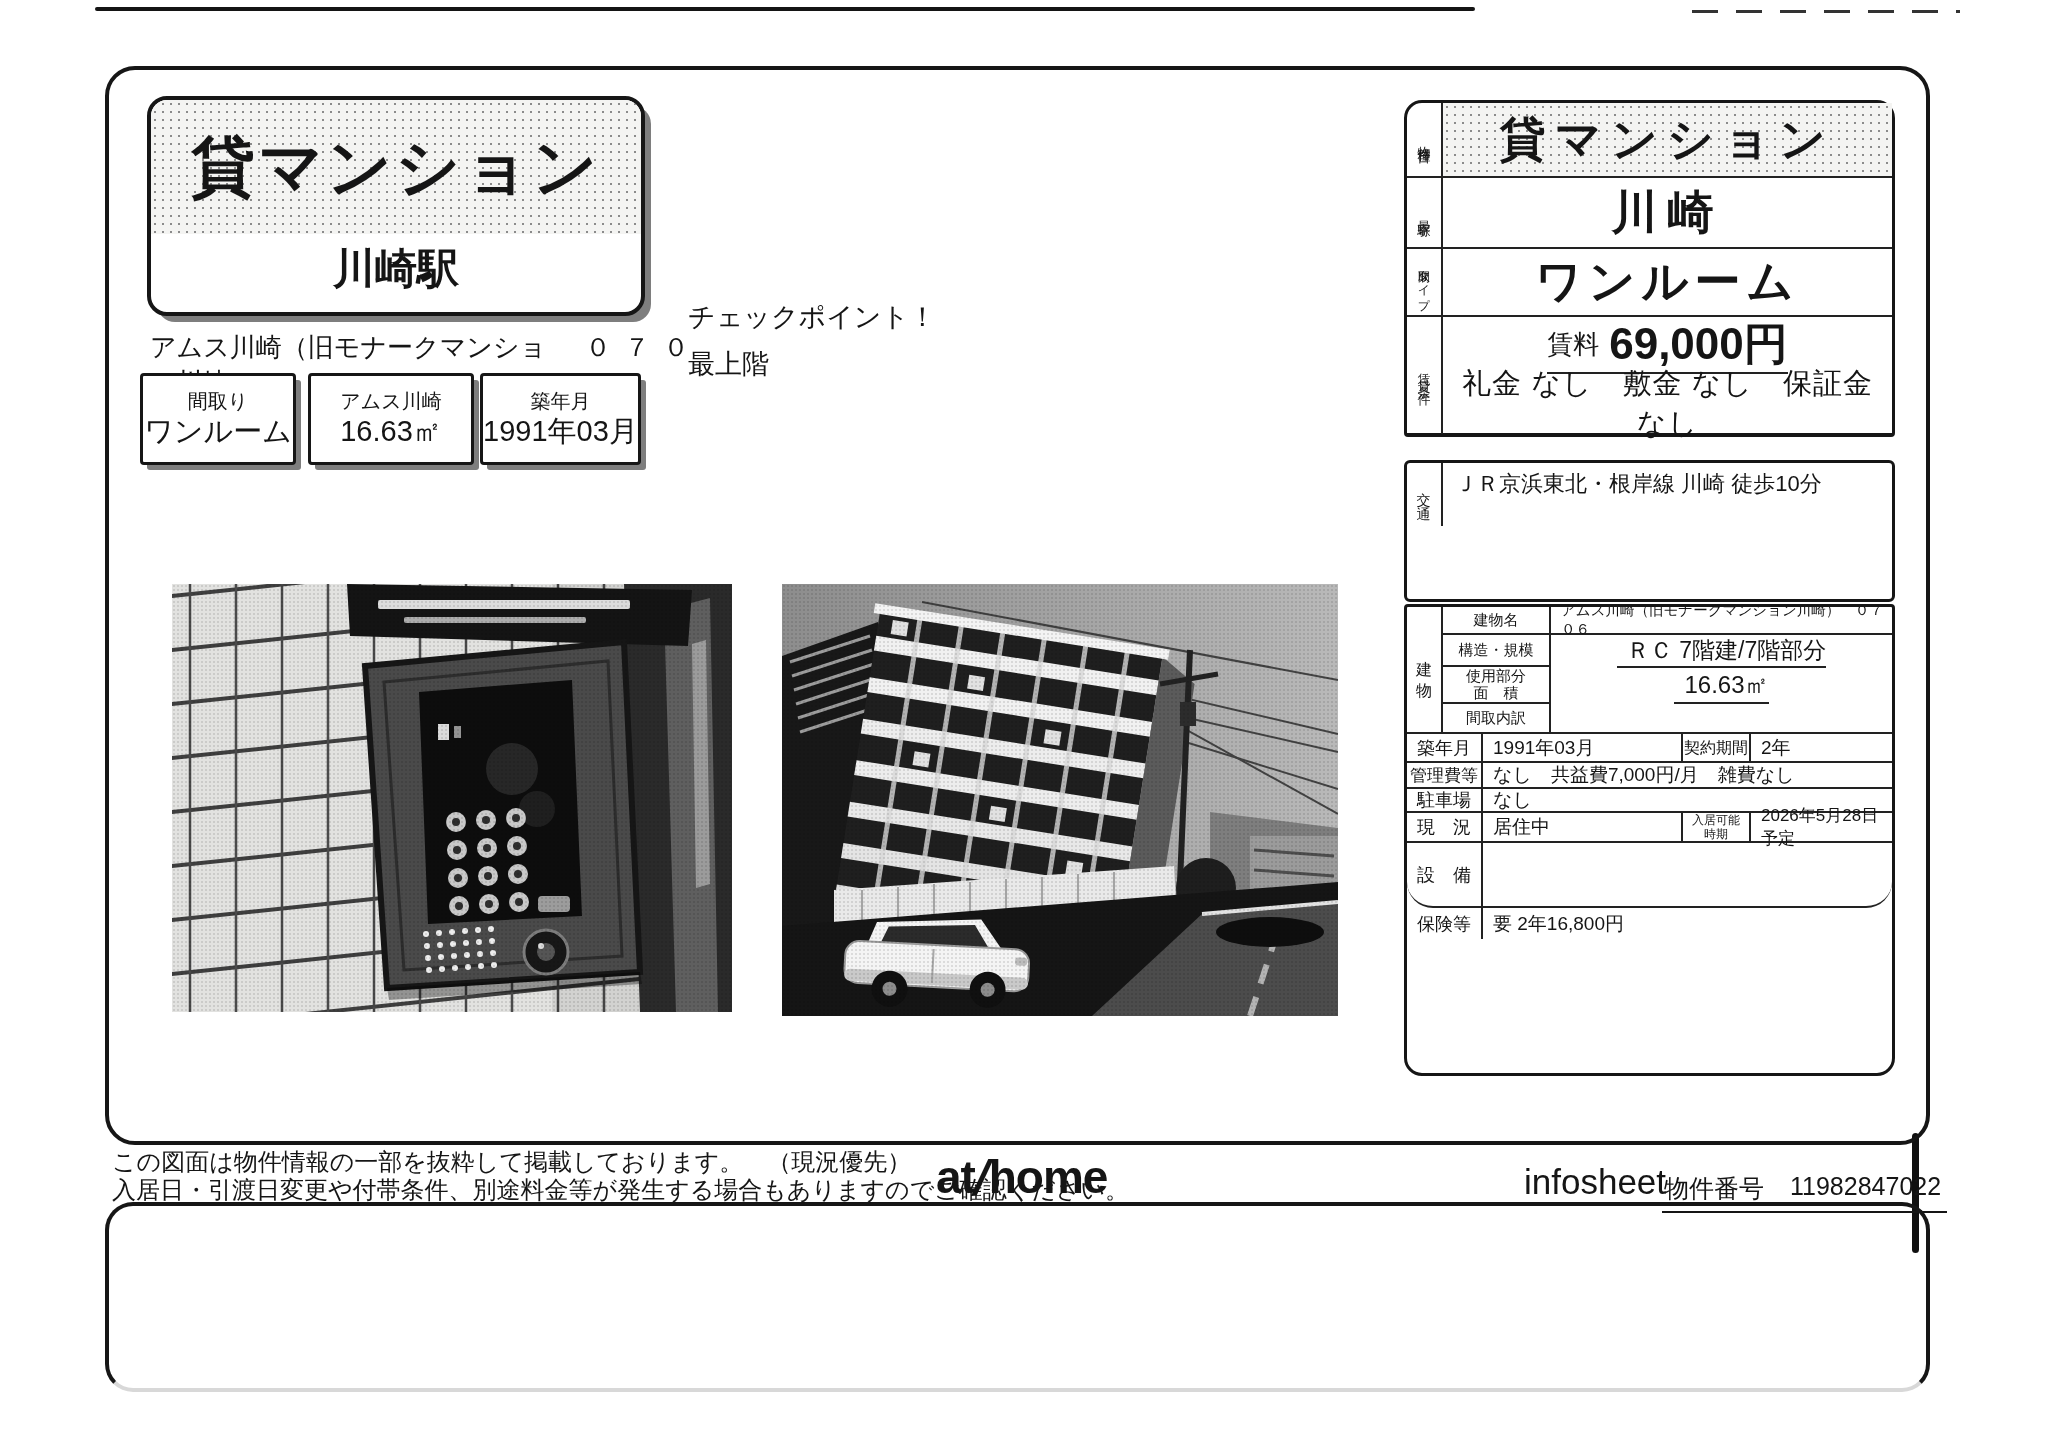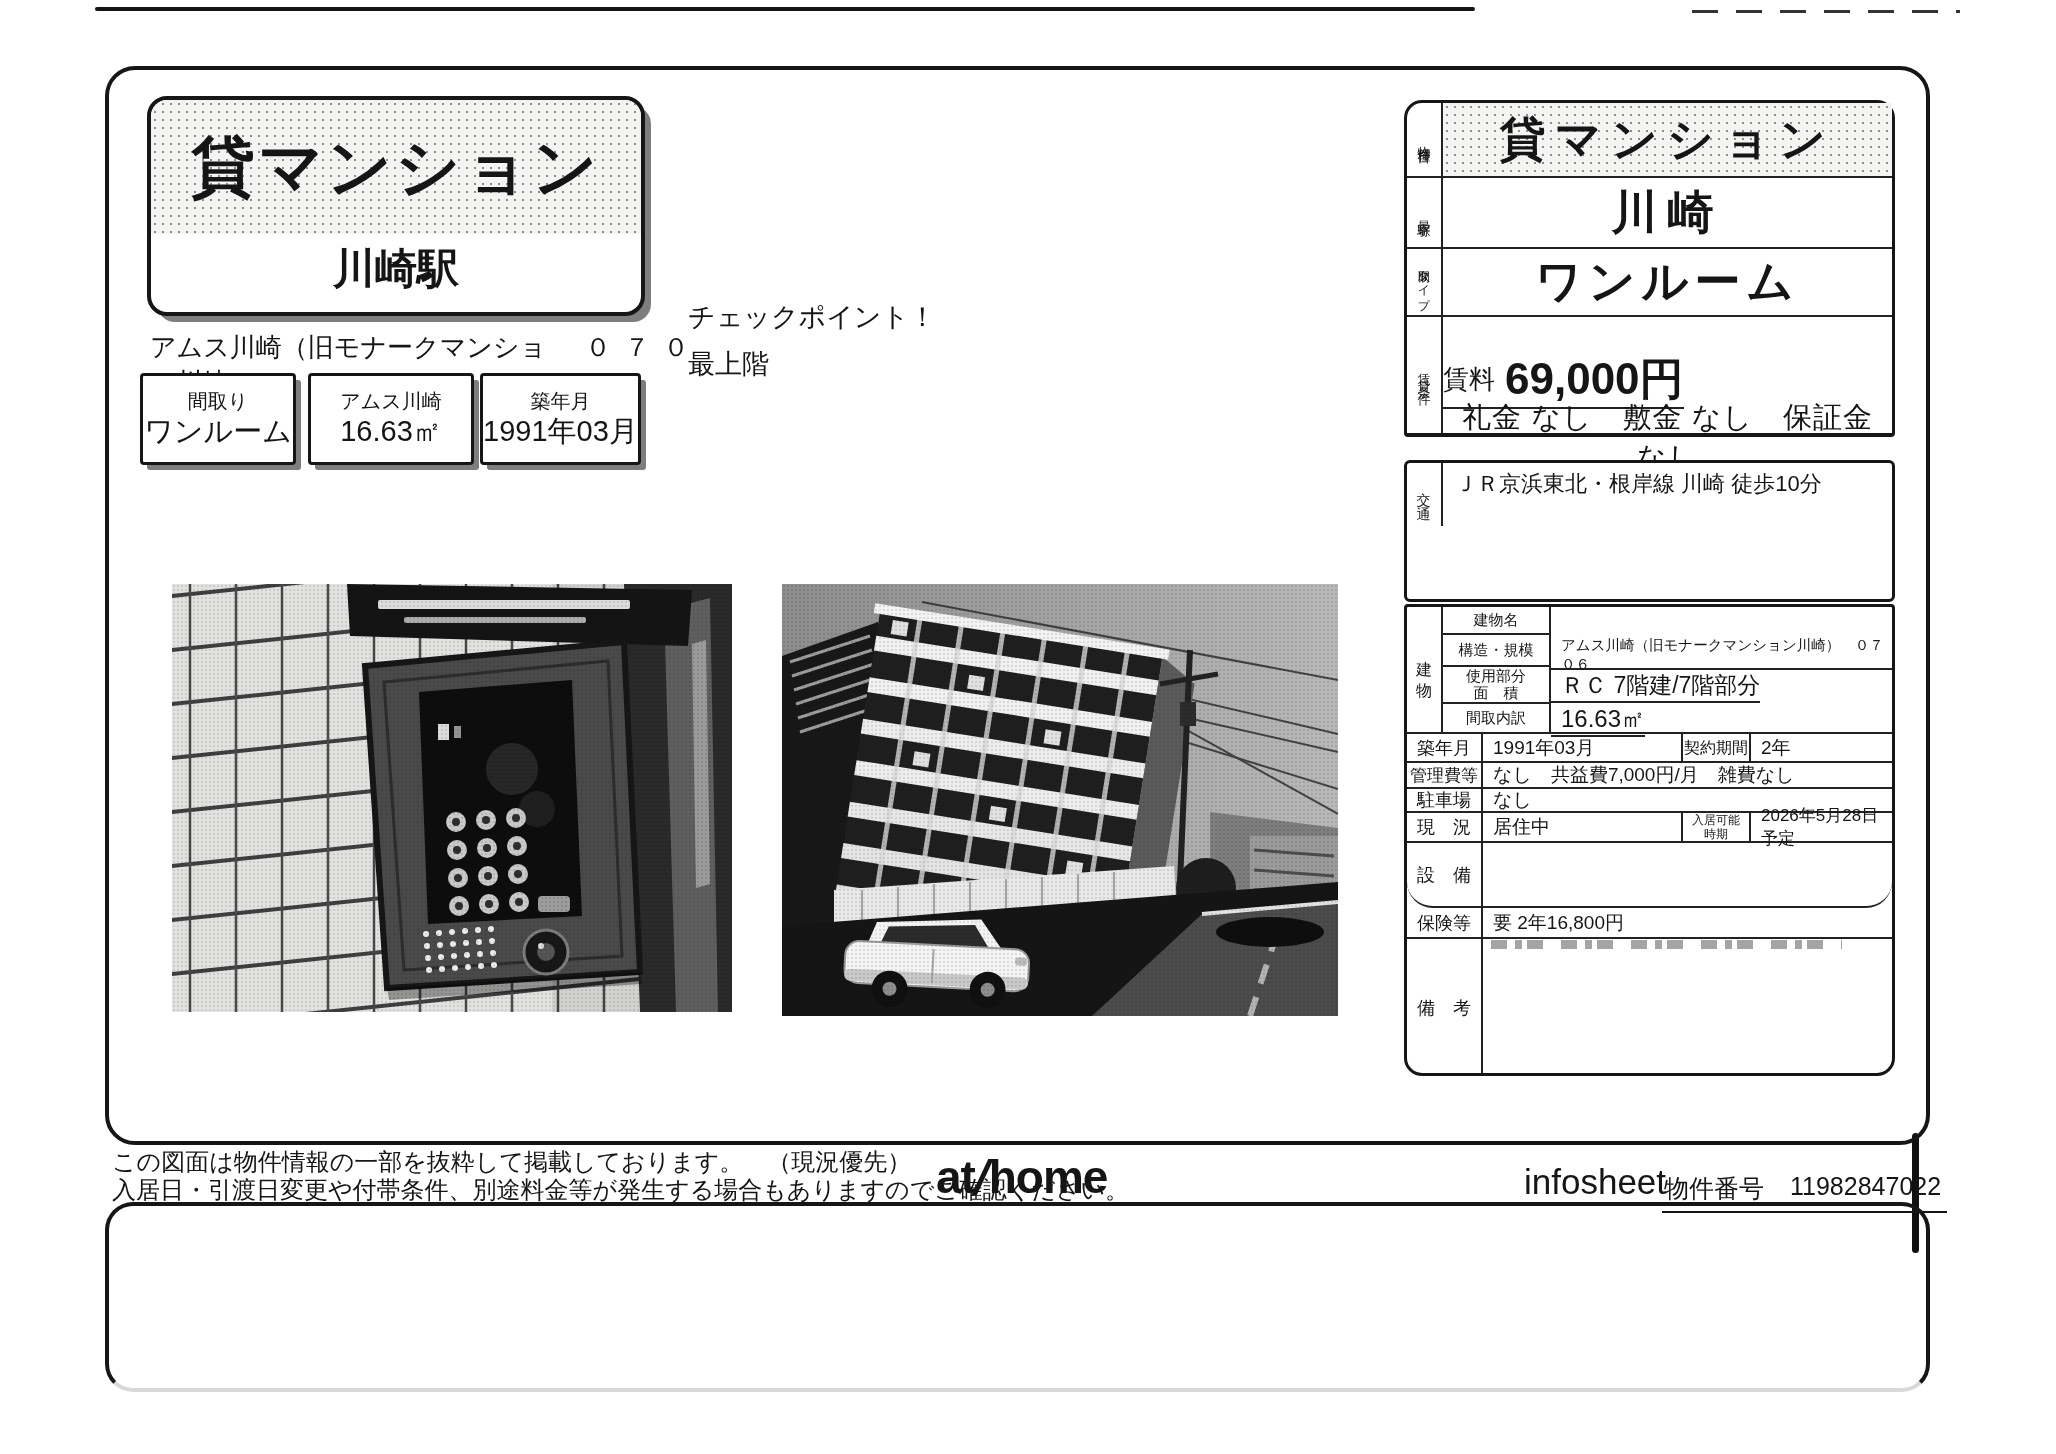--- a/index.html
+++ b/index.html
@@ -58,21 +58,21 @@
   #spec-table{top:100px;height:337px;border-radius:18px 18px 4px 4px;border-bottom-width:4px;}
   #loc-table{top:460px;height:142px;border-radius:6px;}
   #bld-table{top:604px;height:472px;border-radius:4px 4px 18px 18px;overflow:hidden;}
   .lab-col{width:36px;}
   .big-val{flex:1;justify-content:center;text-align:center;font-weight:bold;}
   .fee-line{flex:1;justify-content:center;font-size:29px;letter-spacing:1px;}
   .sub-col{width:108px;flex-direction:column;padding:0;align-items:stretch;}
   .sub-lab{box-sizing:border-box;border-bottom:2px solid #222;display:flex;align-items:center;
            justify-content:center;font-size:15px;text-align:center;line-height:1.15;}
   .sub-lab:last-child{border-bottom:none;}
-  .val-col{flex:1;flex-direction:column;padding:0;align-items:flex-start;margin-top:35px;}
+  .val-col{flex:1;flex-direction:column;padding:0;align-items:center;}
   .sub-val{box-sizing:border-box;border-bottom:2px solid #222;display:flex;align-items:center;
            padding-left:10px;}
   .sub-val:last-child{border-bottom:none;}
   .lab76{width:76px;justify-content:center;font-size:18px;text-align:center;}
   .lab68{width:68px;justify-content:center;font-size:12px;text-align:center;line-height:1.2;}
   .w200{width:200px;padding-left:10px;font-size:19px;}
   .vfill{flex:1;padding-left:10px;font-size:19px;}
   .remarks-smudge{position:absolute;top:1px;left:8px;right:50px;height:9px;opacity:.55;
       background:repeating-linear-gradient(90deg,#5a5a5a 0 16px,transparent 16px 24px,
                  #5a5a5a 24px 31px,transparent 31px 36px,#5a5a5a 36px 52px,transparent 52px 70px);}
@@ -433,27 +433,20 @@
   <div class="row" style="height:65px;border-radius:26px;">
     <div class="cell lab76">設　備</div>
     <div class="cell vfill"></div>
   </div>
 
   <div class="row" style="height:31px;">
     <div class="cell lab76">保険等</div>
     <div class="cell vfill">要 2年16,800円</div>
   </div>
 
-  <div class="row" style="height:138px;">
-    <div class="cell lab76">備　考</div>
-    <div class="cell vfill" style="position:relative;align-items:flex-start;">
-      <div class="remarks-smudge"></div>
-      <span></span>
-    </div>
-  </div>
 </div>
 
 <div class="abs disc1">この図面は物件情報の一部を抜粋して掲載しております。　（現況優先）</div>
 <div class="abs disc2">入居日・引渡日変更や付帯条件、別途料金等が発生する場合もありますのでご確認ください。</div>
 
 <div class="abs logo">
   <span>at</span>
   <span class="slash">/</span>
   <span>home</span>
 </div>

